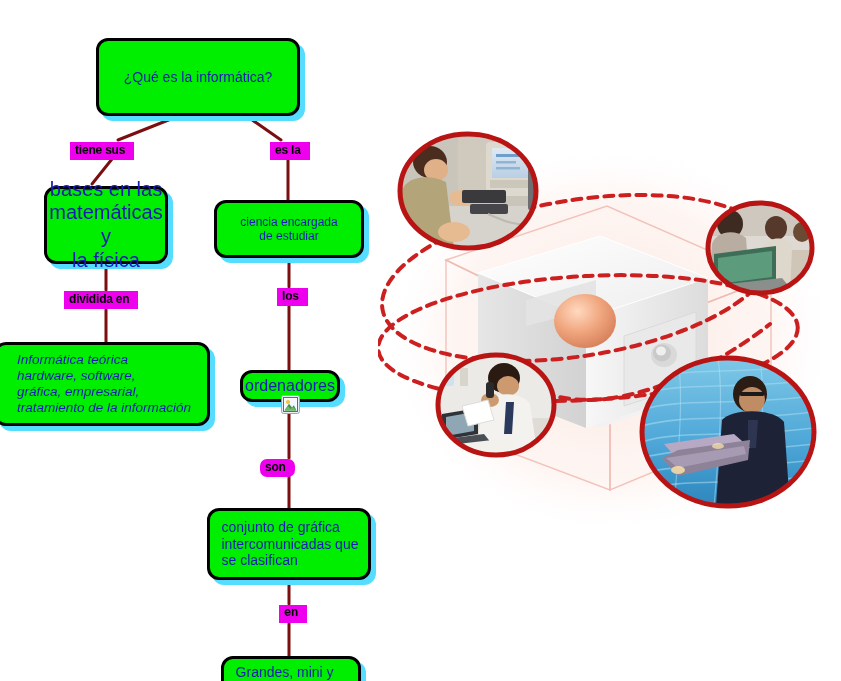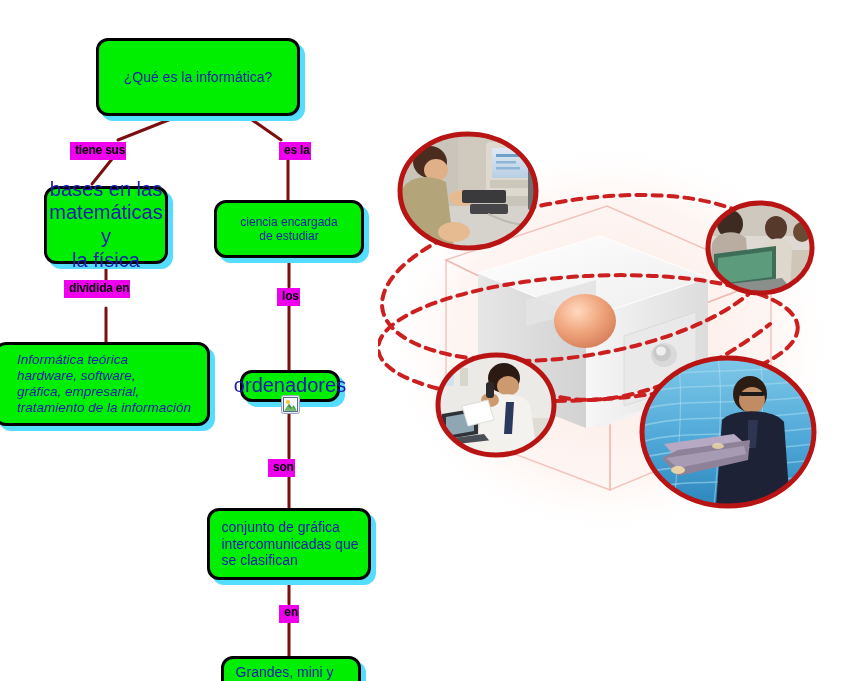--- a/index.html
+++ b/index.html
@@ -26,44 +26,44 @@
     box-sizing:border-box;
     z-index:6;
   }
   .node .nlabel{display:block;white-space:pre-line;padding:0 6px;}
 
   #node-root{left:96px;top:6px;width:204px;height:78px;font-size:14px;}
   #node-bases{left:44px;top:154px;width:124px;height:78px;font-size:20px;}
   #node-ciencia{left:214px;top:168px;width:150px;height:58px;font-size:12px;}
   #node-informatica{left:-6px;top:310px;width:216px;height:84px;font-size:13.5px;}
   #node-informatica .nlabel{text-align:left;padding-left:10px;font-style:italic;}
-  #node-ordenadores{left:240px;top:338px;width:100px;height:32px;font-size:20px;}
+  #node-ordenadores{left:240px;top:338px;width:100px;height:32px;font-size:16px;}
   #node-conjunto{left:207px;top:476px;width:164px;height:72px;font-size:14px;}
   #node-conjunto .nlabel{text-align:left;padding-left:8px;}
   #node-grandes{left:221px;top:624px;width:140px;height:50px;font-size:14px;}
   #node-grandes .nlabel{text-align:left;padding-left:8px;}
 
   
   .badge{
     position:absolute;
     background:#ee00ee;
     color:#000000;
     font-weight:bold;
     font-size:12px;
     line-height:15px;
-    padding:1px 1px 2px 5px;
+    padding:1px 9px 2px 5px;
     white-space:nowrap;
     z-index:8;
     letter-spacing:-0.2px;
   }
   #badge-tienesus{left:70px;top:110px;}
-  #badge-esla{left:279px;top:110px;}
-  #badge-divididaen{left:64px;top:248px;}
+  #badge-esla{left:270px;top:110px;}
+  #badge-divididaen{left:64px;top:259px;}
   #badge-los{left:277px;top:256px;}
-  #badge-son{left:268px;top:427px;}
+  #badge-son{left:260px;top:427px;border-radius:7px;}
   #badge-en{left:279px;top:573px;font-family:Liberation Mono, monospace;}
 
   
   #icon-ordenadores{
     position:absolute;left:281px;top:363px;width:19px;height:19px;
     z-index:9;
   }
 
   
   #artwork{position:absolute;left:378px;top:96px;width:463px;height:420px;z-index:2;}

